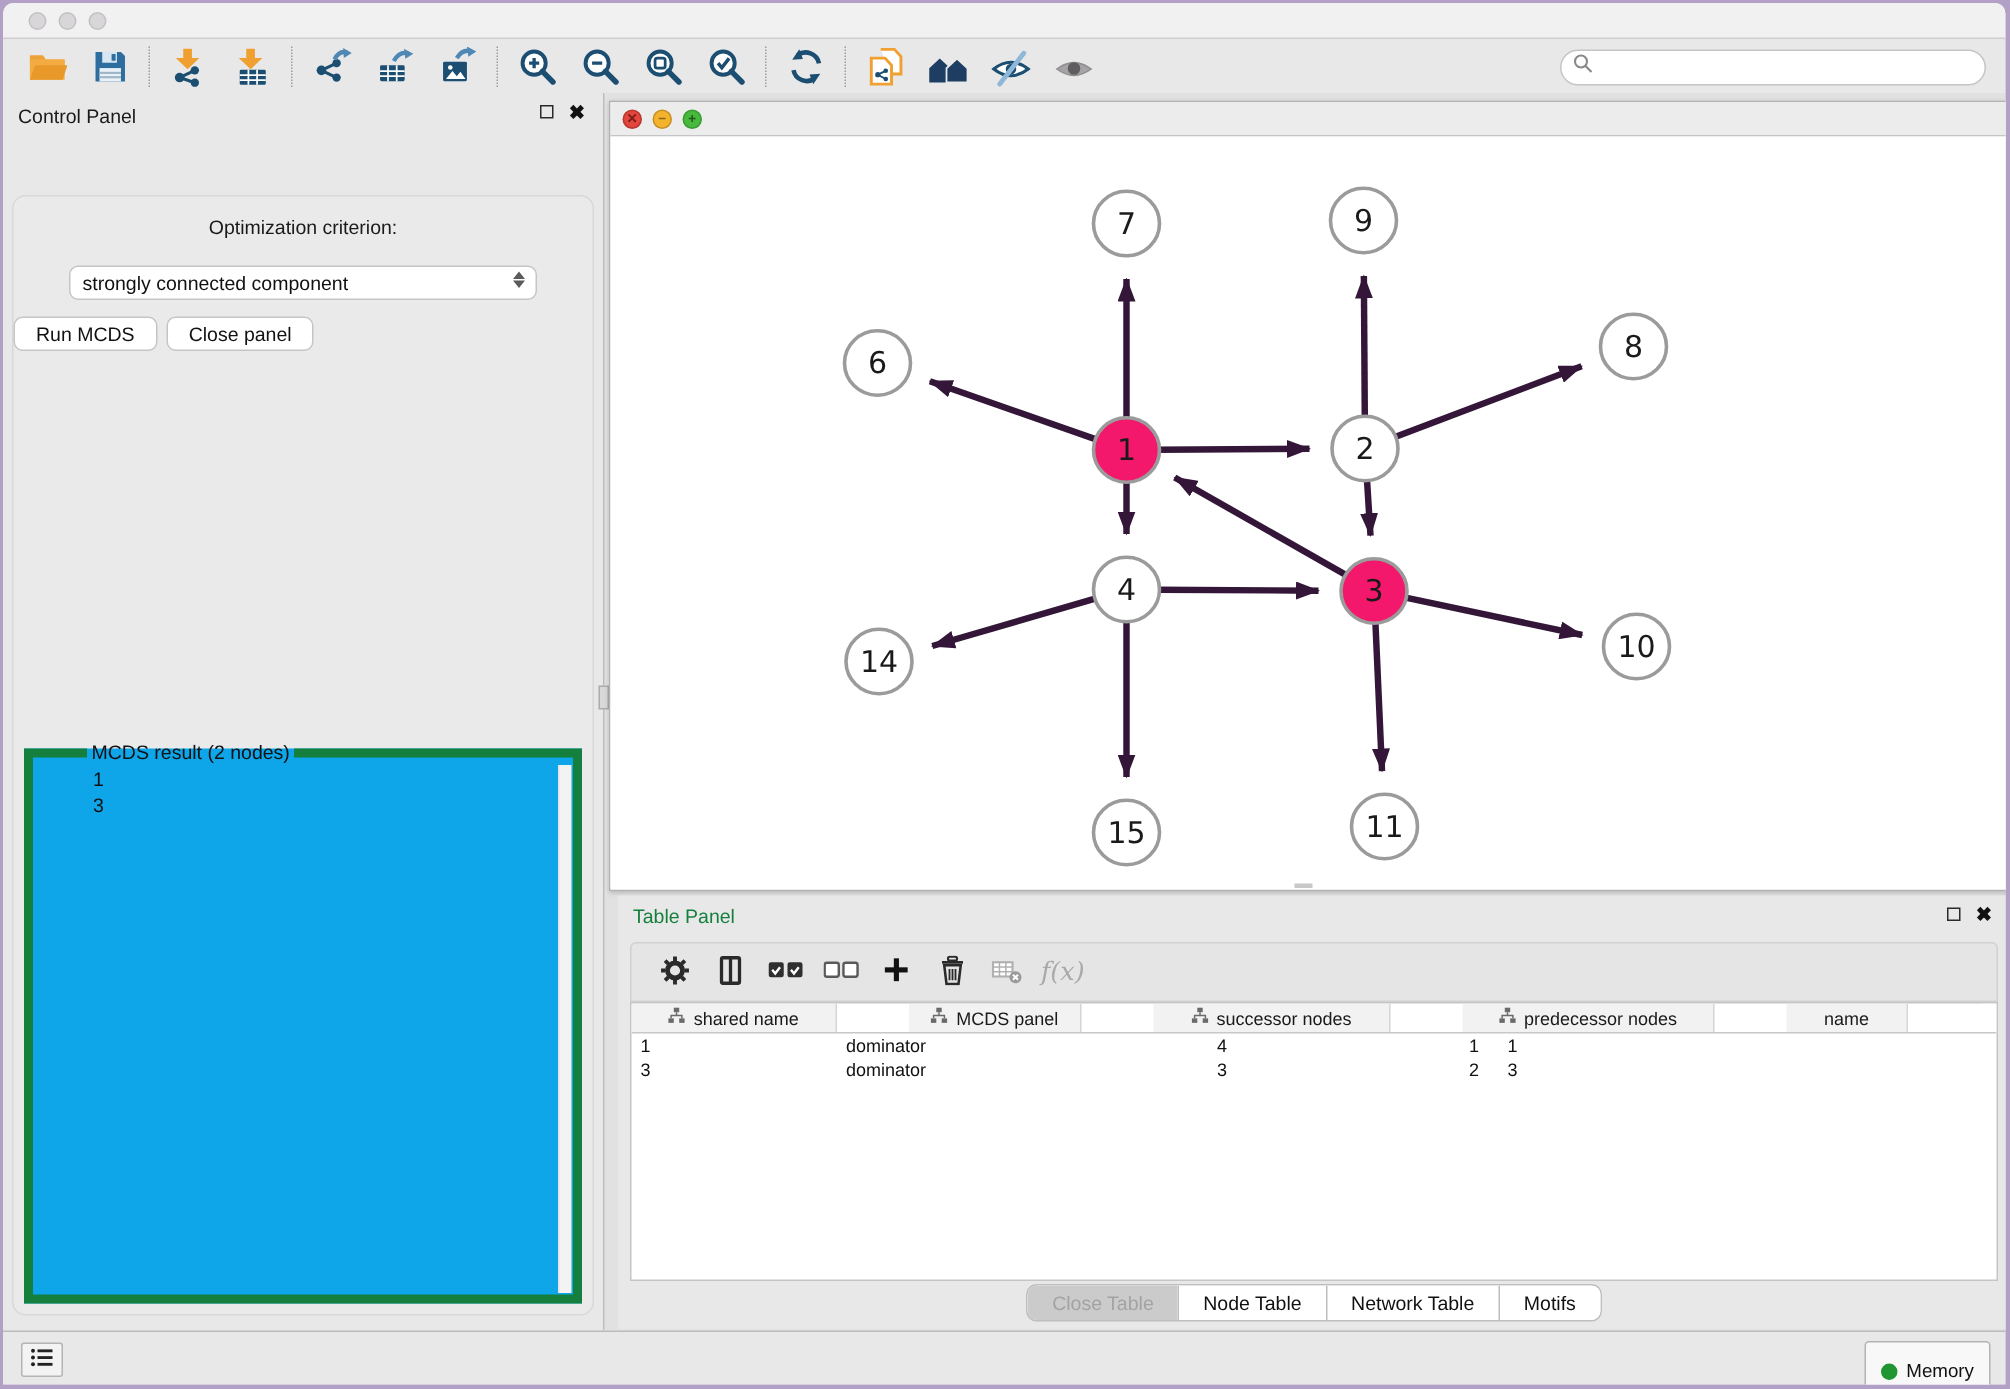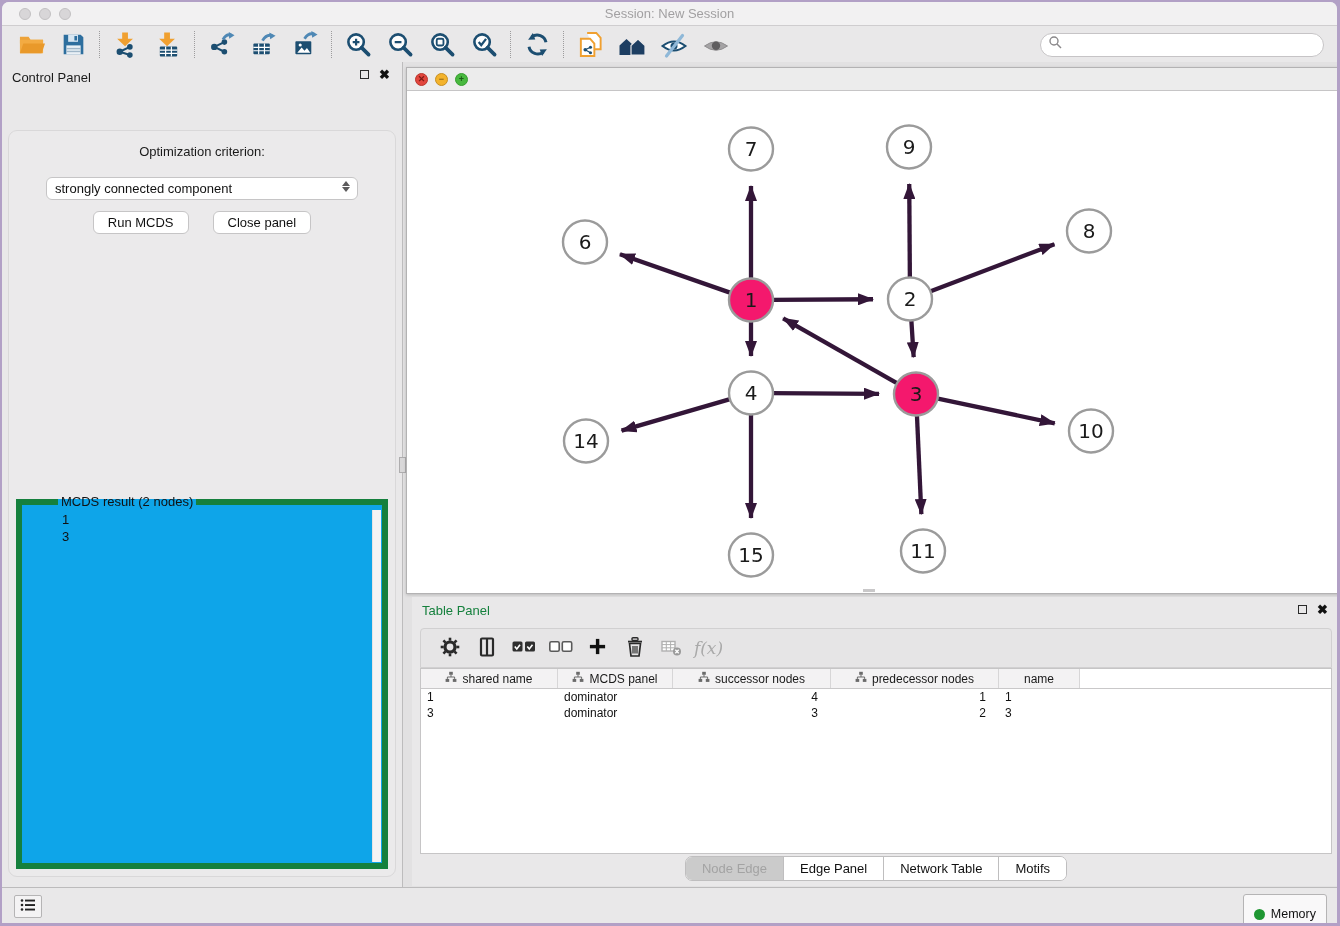--- a/index.html
+++ b/index.html
@@ -36,21 +36,21 @@
   .seg .tab { padding:3px 15px; font-size:13px; color:#111; background:#fff; border-left:1px solid #bfbebf; cursor:default; }
   .seg .tab:first-child { border-left:none; }
   .seg .tab.active { background:#e3e2e3; color:#b7b6b7; }
   .cp-content { position:absolute; top:68px; left:6px; right:6px; bottom:10px; background:#ebeaeb; border:1px solid #d9d8d9; border-radius:9px; }
   .opt-label { margin-top:13px; text-align:center; font-size:13px; color:#1a1a1a; }
   .criterion { margin:18px auto 0; width:312px; height:23px; background:#fff; border:1px solid #c6c5c6; border-radius:6px; display:flex; align-items:center; padding:0 8px; font-size:13px; color:#111; position:relative; }
   .criterion .chev { position:absolute; right:7px; top:3px; display:flex; flex-direction:column; gap:1px; }
   .criterion .chev i { width:0; height:0; border-left:4px solid transparent; border-right:4px solid transparent; }
   .criterion .chev .up { border-bottom:5px solid #5c5b5c; }
   .criterion .chev .dn { border-top:5px solid #5c5b5c; }
-  .btn-row { margin-top:11px; display:flex; justify-content:center; gap:24px; }
+  .btn-row { margin-top:11px; display:flex; gap:6px; }
   .pbtn { background:#fff; border:1px solid #c6c5c6; border-radius:6px; font-size:13px; color:#111; padding:3px 14px; font-family:"Liberation Sans",sans-serif; cursor:default; }
   .mcds-result { position:absolute; left:7px; right:7px; top:363px; bottom:7px; border:6px solid #15803d; background:#0ea5e9;padding-left:32px; }
   .mcds-result legend { font-size:13px; color:#111; margin-left:4px; padding:0 3px; background:transparent; }
   .mcds-items { padding:2px 8px; font-size:13px; color:#111; line-height:17px; }
   .mcds-scroll { position:absolute; right:1px; top:1px; bottom:1px; width:9px; background:#f4f3f4; border-left:1px solid #e4e3e4; }
 
   .split-grip { position:absolute; left:397px; top:395px; width:7px; height:16px; background:#d9d8d9; border:1px solid #aeadae; }
 
   
   .network-window { position:absolute; left:404px; top:5px; width:934px; height:527px; background:#fff; border:1px solid #b3b2b3; box-shadow:0 1px 3px rgba(0,0,0,.18); }
@@ -65,21 +65,21 @@
   .nw-grip { position:absolute; left:456px; bottom:1px; width:12px; height:3px; background:#c9c8c9; }
 
   
   .table-panel { position:absolute; left:410px; top:535px; width:928px; bottom:1px; background:#e9e8e9; }
   .tp-head { position:absolute; left:0; top:0; right:0; height:26px; }
   .tp-head .ph-title { position:absolute; left:10px; top:6px; font-size:13px; color:#15803d; }
   .tp-toolbar { position:absolute; left:8px; top:31px; width:912px; height:40px; background:#e6e5e6; border:1px solid #d1d0d1; border-radius:4px 4px 0 0; display:flex; align-items:center; padding-left:10px; }
   .ticon { width:37px; height:32px; display:flex; align-items:center; justify-content:center; background:transparent; border:none; cursor:default; }
   .fx { font-family:"DejaVu Serif", serif; font-style:italic; font-size:17px; color:#a9a9a9; }
   .tp-table { position:absolute; left:8px; top:71px; width:912px; height:186px; background:#fff; border:1px solid #c6c5c6; overflow:hidden; }
-  .thead { display:flex; height:20px; border-bottom:1px solid #c9c8c9; }
+  .thead { display:flex; height:20px; border-bottom:1px solid #c9c8c9;gap:48px; }
   .th { background:#f3f2f3; border-right:1px solid #d7d6d7; display:flex; align-items:center; justify-content:center; gap:5px; font-size:12px; color:#1a1a1a; }
   .th.filler { background:#fff; border-right:none; flex:1; }
   .trow { display:flex; height:16px; align-items:center; }
   .td { font-size:12px; color:#111; padding:0 6px; white-space:nowrap; overflow:hidden; }
   .td.r { text-align:right; padding-right:13px; }
   .c0 { width:137px; } .c1 { width:115px; } .c2 { width:158px; } .c3 { width:168px; } .c4 { width:81px; }
   .tp-tabs { position:absolute; left:0; right:0; bottom:5px; display:flex; justify-content:center; }
   .tp-tabs .tab { padding:4px 16px; }
   .tp-tabs .tab.active { background:#cbcbcb; color:#a3a3a3; }
 
@@ -93,21 +93,20 @@
 <body>
 
 <div id="app">
 
   <div class="titlebar">
     <div class="tl-group">
       <span class="tl"></span>
       <span class="tl"></span>
       <span class="tl"></span>
     </div>
-    <div class="win-title">Session: New Session</div>
   </div>
 
   <div class="toolbar">
     <button class="tbtn">
         <span>
           <svg width="27" height="27" viewBox="0 0 28 28">
             <path d="M2 6h9l2 3h13v4H2z" fill="#eda239"></path>
             <path d="M2 9h24v14H2z" fill="#f3ab42"></path>
             <path d="M2 23l3.5-10H28l-3.5 10z" fill="#e9992a"></path>
           </svg>
@@ -555,22 +554,22 @@
         <div class="trow">
           <div class="td c0">3</div>
           <div class="td c1">dominator</div>
           <div class="td c2 r">3</div>
           <div class="td c3 r">2</div>
           <div class="td c4">3</div>
         </div>
       </div>
       <div class="tp-tabs">
         <div class="seg">
-          <span class="tab active">Node Edge</span>
-          <span class="tab">Edge Panel</span>
+          <span class="tab active">Close Table</span>
+          <span class="tab">Node Table</span>
           <span class="tab">Network Table</span>
           <span class="tab">Motifs</span>
         </div>
       </div>
     </div>
   </div>
 
   <div class="statusbar">
     <button class="list-btn">
         <span><svg width="16" height="14" viewBox="0 0 16 14">

